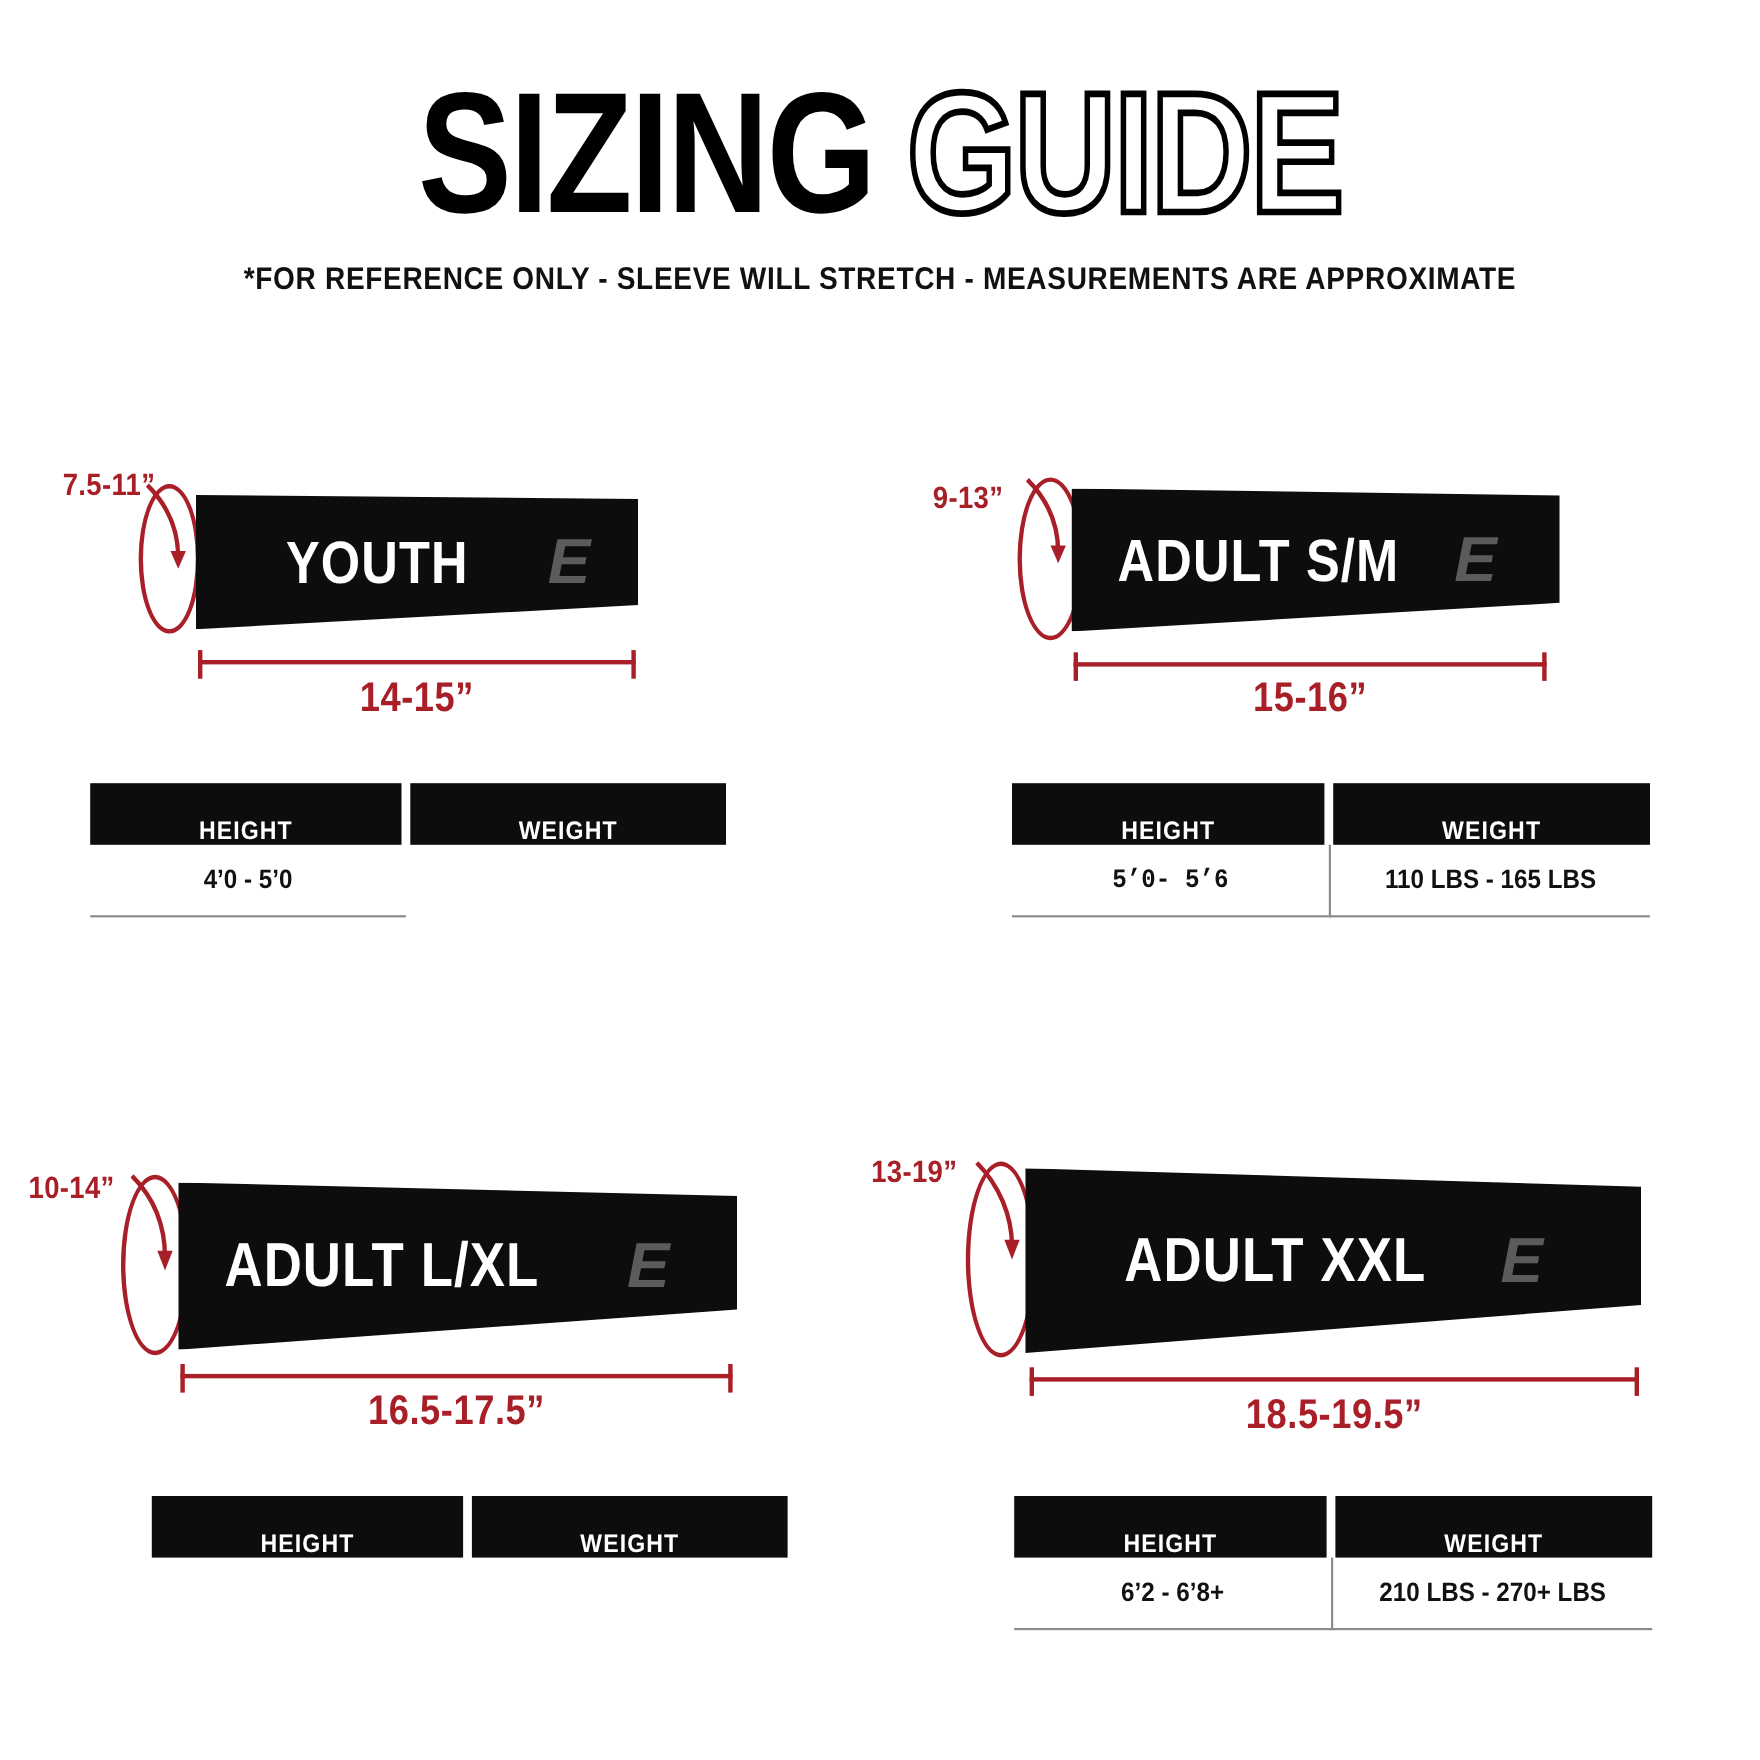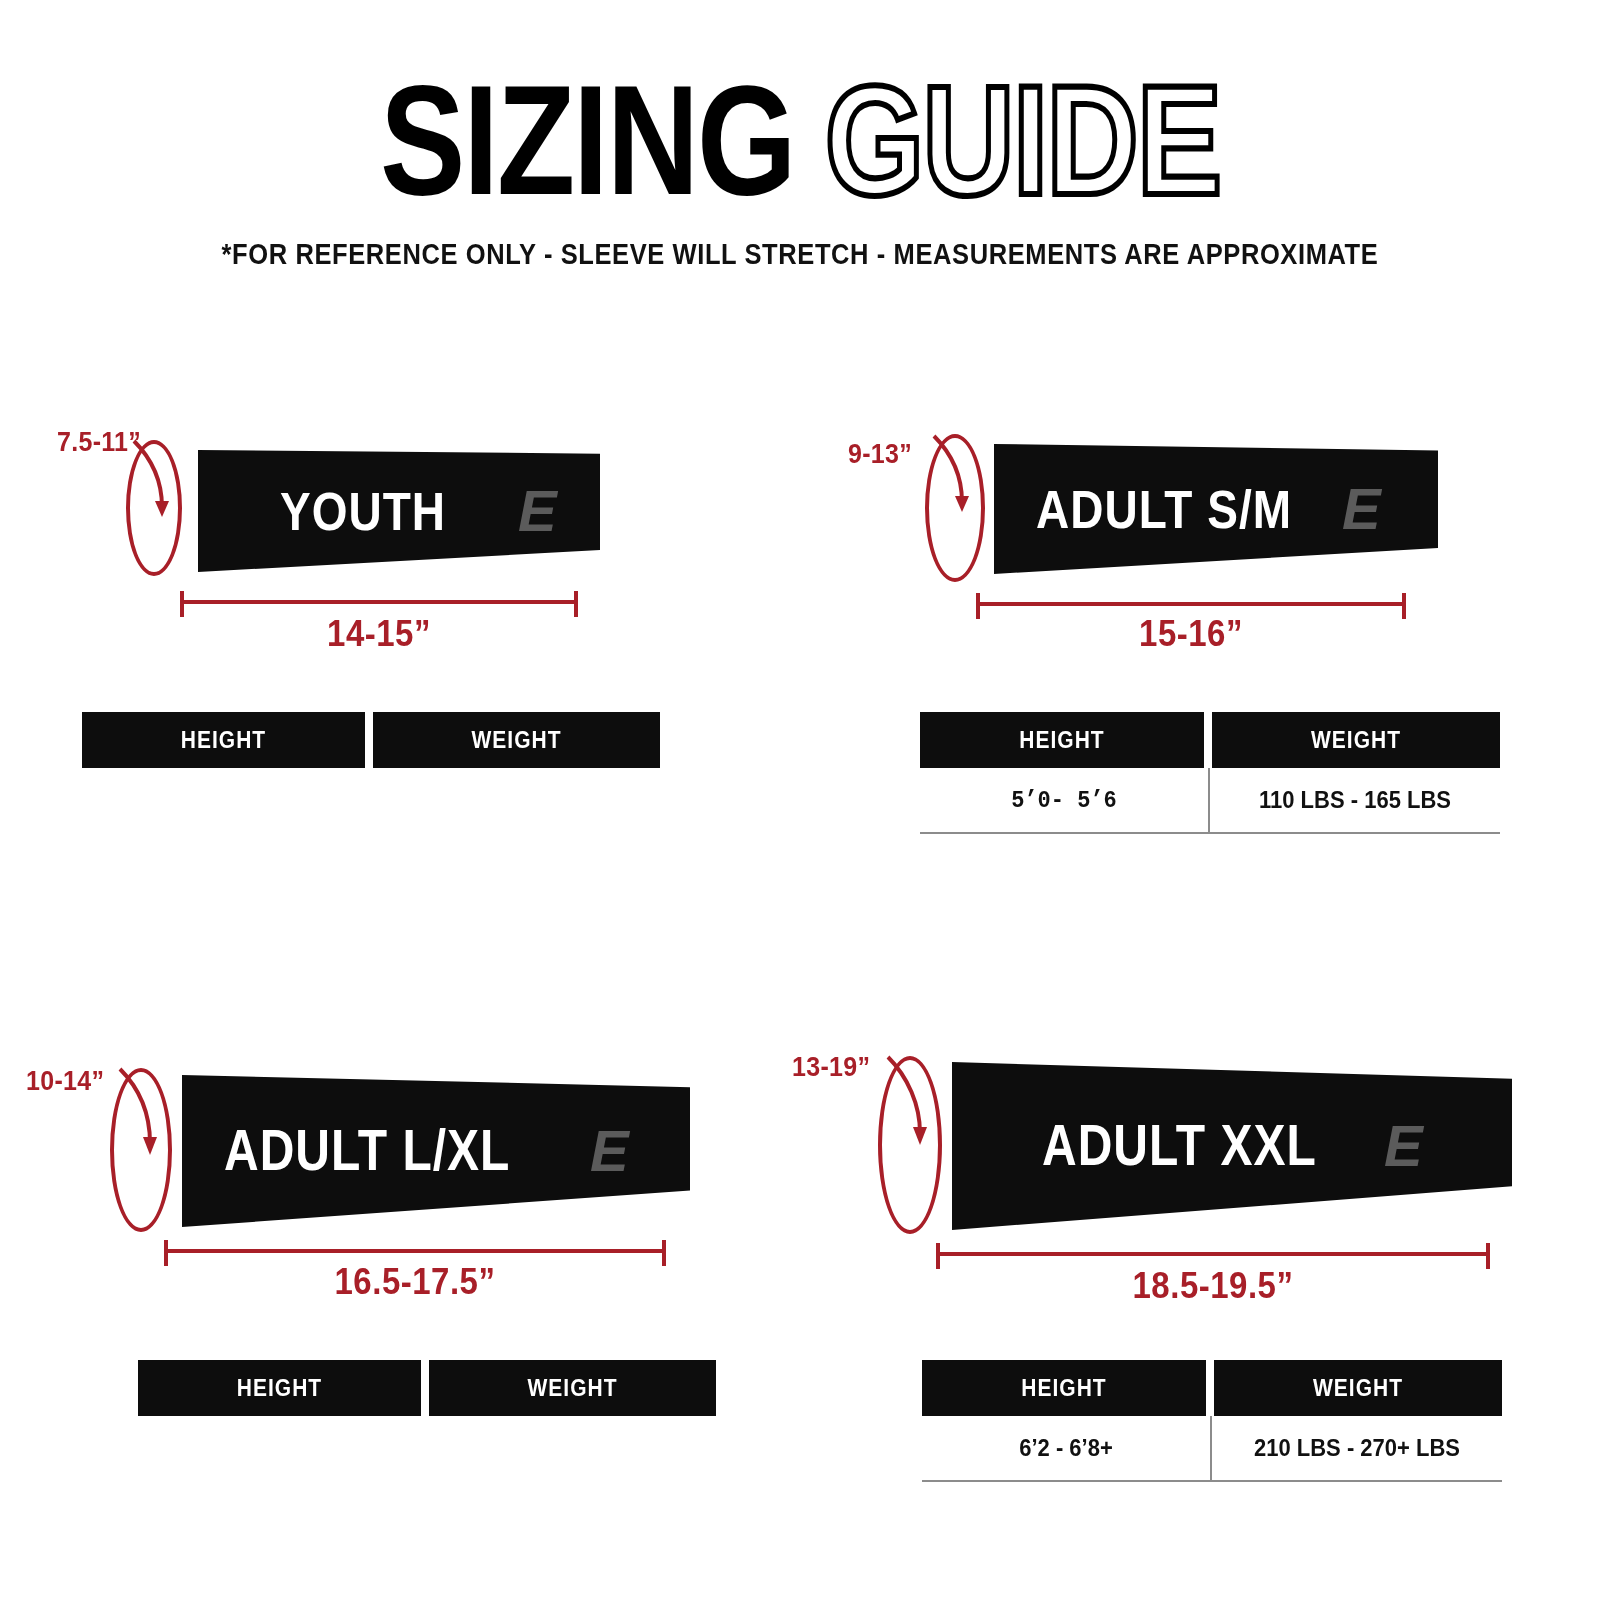--- a/index.html
+++ b/index.html
@@ -58,21 +58,20 @@
     white-space: nowrap;
   }
 
   
   .block { position: absolute; }
 
   
   .sleeve {
     position: absolute;
     background: #0d0d0d;
-    margin-left: 20px;
   }
   .sleeve .sleeve-label {
     position: absolute;
     top: 50%;
     transform: translateY(-50%) scaleY(1.18);
     color: #fff;
     font-weight: bold;
     letter-spacing: 1px;
     white-space: nowrap;
   }
@@ -139,21 +138,21 @@
   .table { position: absolute; }
   .thead { display: flex; }
   .th {
     background: #0d0d0d;
     color: #fff;
     font-weight: bold;
     font-size: 21px;
     letter-spacing: 1px;
     height: 56px;
     display: flex;
-    align-items: center;
+    align-items: flex-end;
     justify-content: center;
     transform: none;
   }
   .th span { transform: scaleY(1.1); display:inline-block; }
   .th.sep { margin-left: 8px; }
   .tbody { display: flex; }
   .td {
     height: 66px;
     display: flex;
     align-items: center;
@@ -196,20 +195,23 @@
     <div class="table" style="left:82px; top:712px; width:578px;">
       <div class="thead">
         <div class="th" style="width:283px;">
             <span>HEIGHT</span>
           </div>
         <div class="th sep" style="width:287px;">
             <span>WEIGHT</span>
           </div>
       </div>
       <div class="tbody">
+        <div class="td" style="width:287px;">
+            <span>4’0 - 5’0</span>
+          </div>
       </div>
     </div>
   </div>
 
   <div class="block" style="left:0; top:0;">
 
     <div class="circ-label" style="left:848px; top:437px;">9-13”</div>
     <div class="ellipse" style="left:925px; top:434px; width:60px; height:148px;"></div>
     <svg class="arrow-in" style="left:928px; top:430px;" width="60" height="100" viewBox="0 0 60 100">
       <path d="M6 6 C 24 24, 34 46, 34 72" stroke="#a81f28" stroke-width="4" fill="none"></path>

